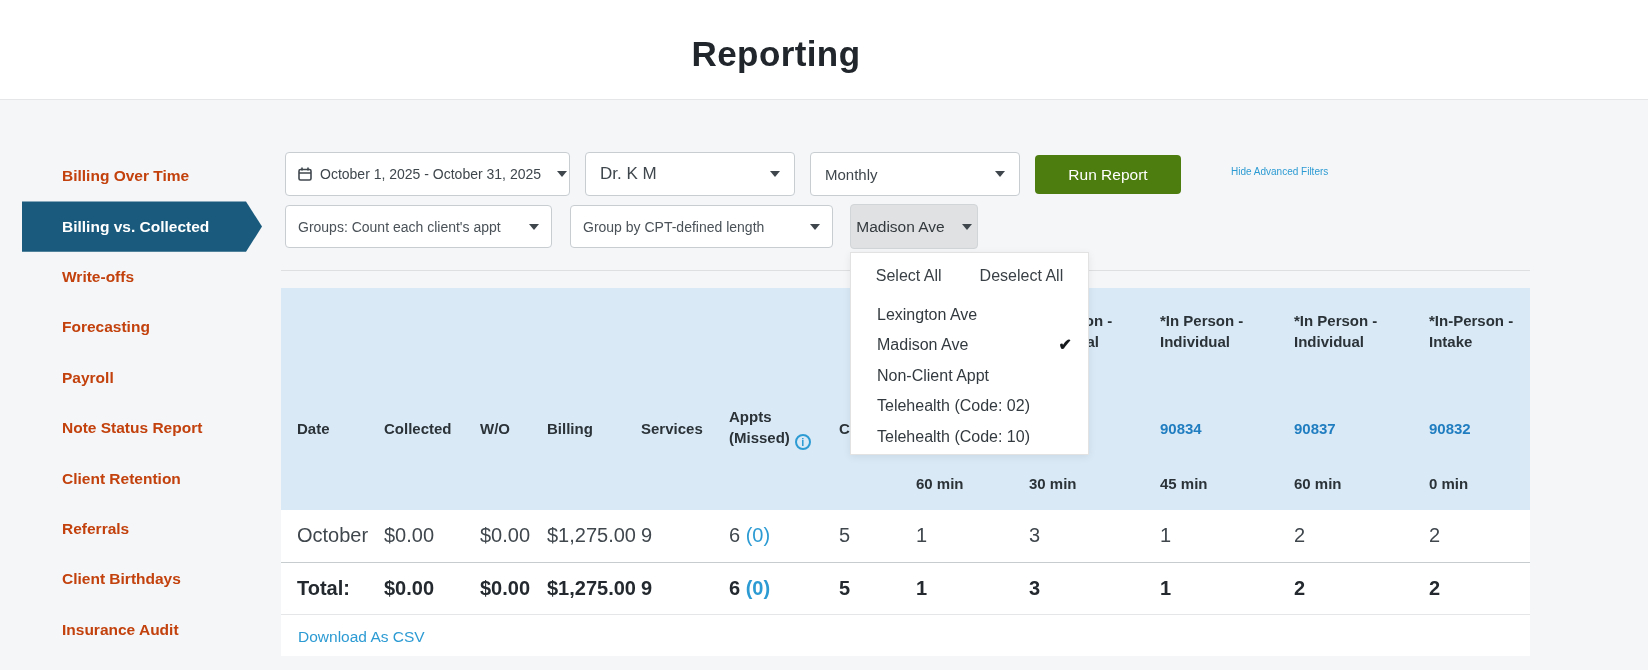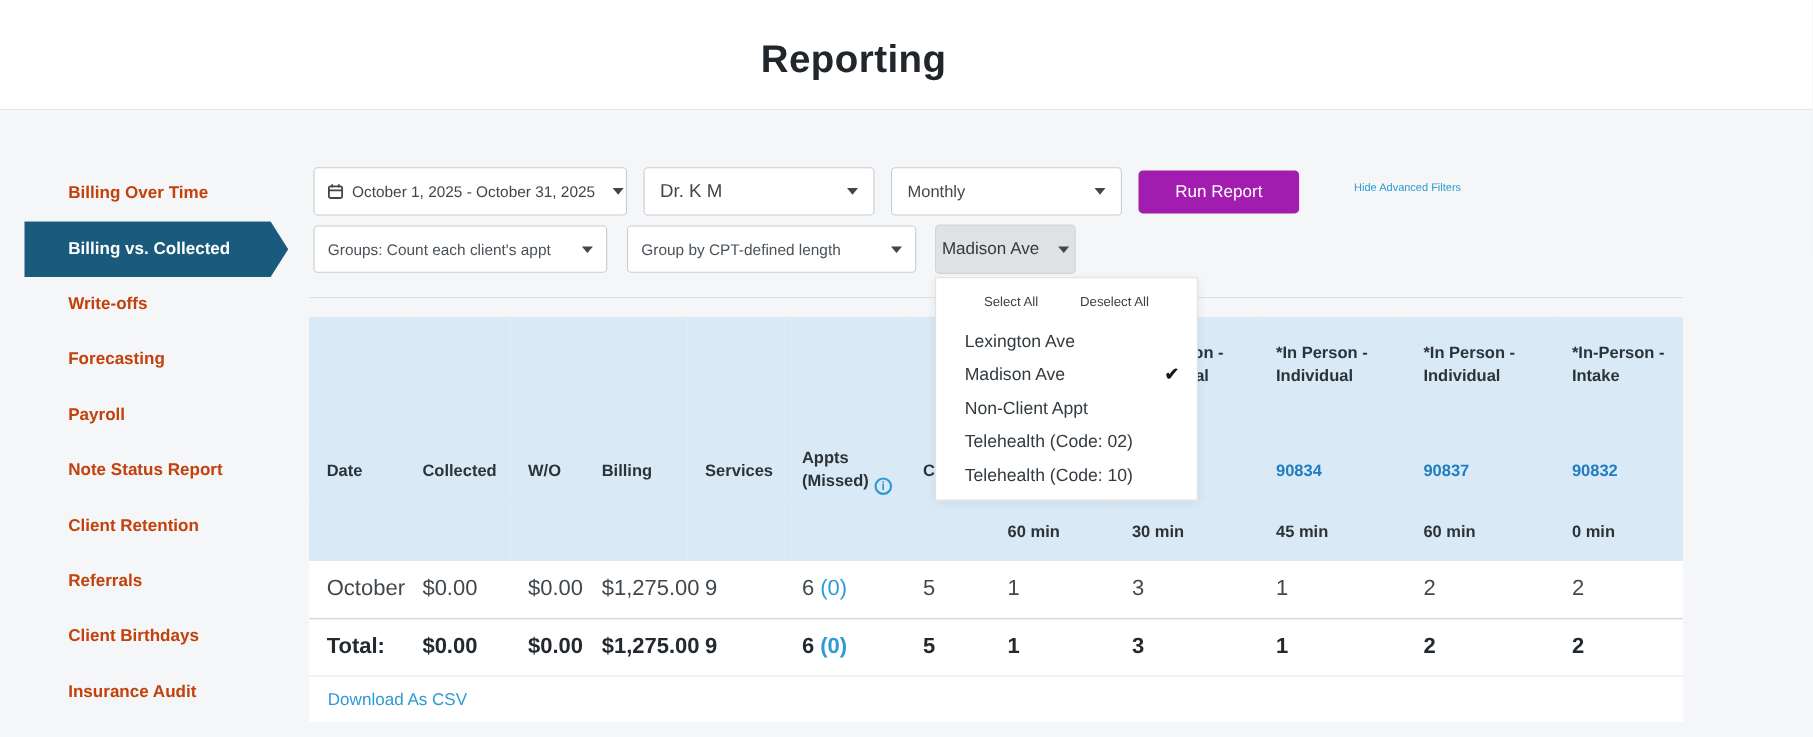--- a/index.html
+++ b/index.html
@@ -23,21 +23,21 @@
   .ctrl { position: absolute; background: #fff; border: 1px solid #c8cdd1; border-radius: 4px;
     display: flex; align-items: center; font-size: 14px; color: #3f474d; cursor: pointer;
     white-space: nowrap; overflow: hidden; }
   .caret { width: 0; height: 0; border-left: 5px solid transparent; border-right: 5px solid transparent;
     border-top: 6px solid #3f474d; margin-left: auto; flex: none; }
   .caret.tight { margin-left: 8px; }
   #date-range { left: 285px; top: 152px; width: 285px; height: 44px; padding: 0 12px; gap: 8px; }
   #clinician  { left: 585px; top: 152px; width: 210px; height: 44px; padding: 0 14px; font-size: 17px; }
   #period     { left: 810px; top: 152px; width: 210px; height: 44px; padding: 0 14px; font-size: 15px; }
   #run-report { position: absolute; left: 1035px; top: 155px; width: 146px; height: 39px;
-    background: #a21caf; border: none; border-radius: 4px; color: #fff; font-size: 15.5px;
+    background: #4d7c0f; border: none; border-radius: 4px; color: #fff; font-size: 15.5px;
     font-family: inherit; display: flex; align-items: center; justify-content: center; cursor: pointer; }
   #hide-adv { position: absolute; left: 1231px; top: 166px; color: #2d9bd3; font-size: 10px;
     cursor: pointer; text-decoration: none; }
   #groups  { left: 285px; top: 205px; width: 267px; height: 43px; padding: 0 12px; color: #4a5258; }
   #groupby { left: 570px; top: 205px; width: 263px; height: 43px; padding: 0 12px; color: #4a5258; }
   #location-btn { position: absolute; left: 850px; top: 204px; width: 128px; height: 45px;
     background: #dfe1e3; border: 1px solid #d2d5d7; border-radius: 4px; display: flex;
     align-items: center; justify-content: center; gap: 9px; font-size: 15.5px; color: #33393d; cursor: pointer; }
   .divider { position: absolute; left: 281px; top: 270px; width: 1249px; height: 1px; background: #dddfe1; }
   
@@ -57,21 +57,21 @@
   tr.total-row td { font-weight: bold; color: #23292e; border-top: 1px solid #c7cccf;
     border-bottom: 1px solid #e4e6e8; }
   .missed { color: #2d9bd3; }
   .info-icon { display: inline-flex; width: 16px; height: 16px; border: 2px solid #2d9bd3;
     border-radius: 50%; color: #2d9bd3; font-size: 11px; font-weight: bold; align-items: center;
     justify-content: center; margin-left: 5px; vertical-align: -3px; cursor: pointer; }
   
   .loc-panel { position: absolute; left: 850px; top: 252px; width: 239px; height: 203px;
     background: #fff; border: 1px solid #e2e2e2; box-shadow: 0 2px 8px rgba(0,0,0,.07); z-index: 20; }
   .loc-head { display: flex; justify-content: center; gap: 38px; padding: 14px 0 8px;
-    font-size: 12px; color: #3a4146; }
+    font-size: 16px; color: #3a4146; }
   .loc-head span { cursor: pointer; }
   .loc-opt { display: flex; align-items: flex-end; padding: 0 16px 0 26px; height: 30.5px;
     font-size: 16px; color: #333a3f; cursor: pointer; }
   .check { margin-left: auto; font-weight: bold; color: #15191c; font-size: 16px; }
   
   #download-csv { position: absolute; left: 298px; top: 628px; color: #2d9bd3; font-size: 15.5px;
     cursor: pointer; text-decoration: none; }
 </style>
 </head>
 <body>

